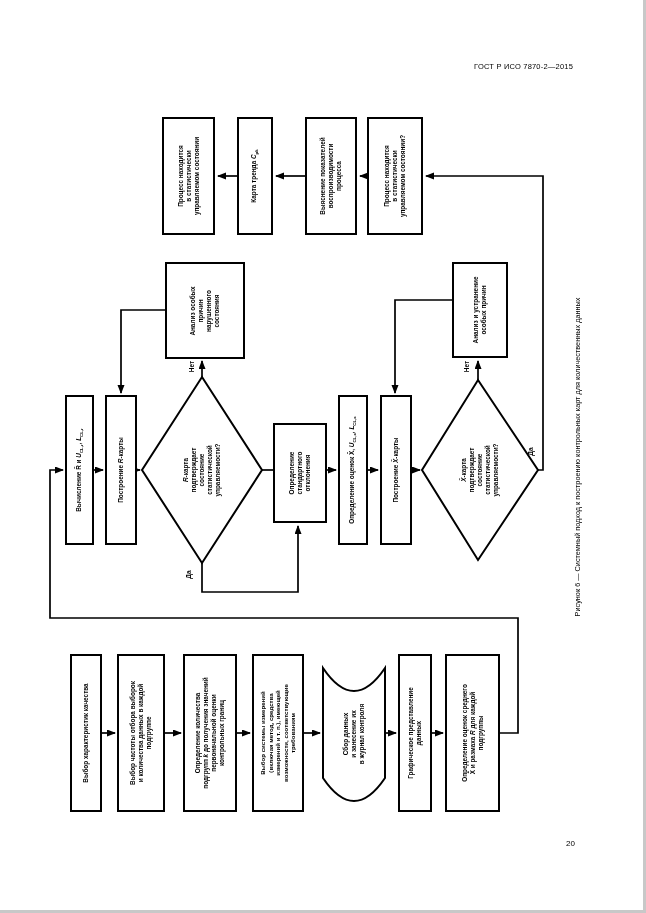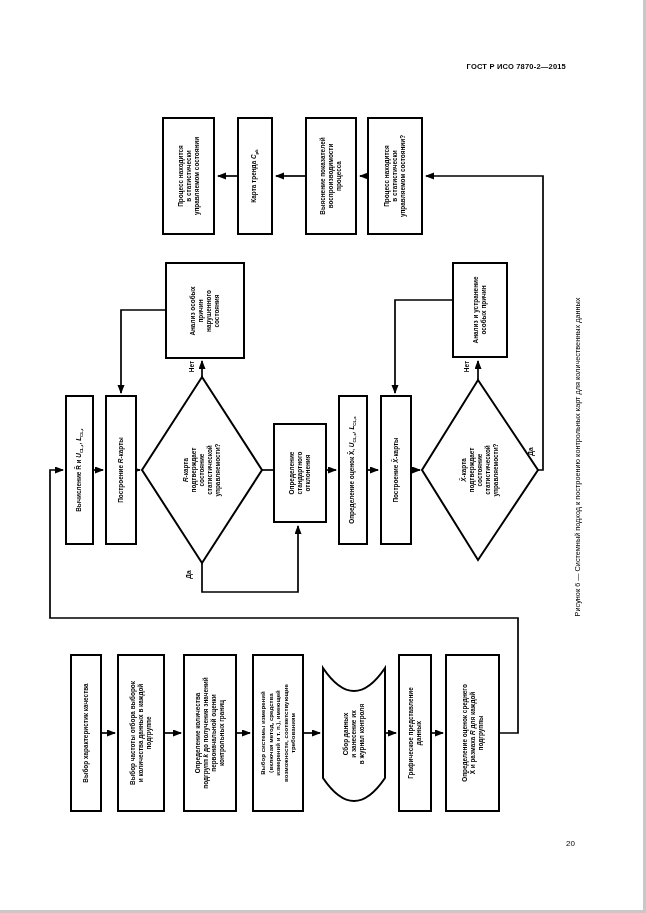--- a/index.html
+++ b/index.html
@@ -1,21 +1,21 @@
 <!DOCTYPE html>
 <html><head>
 <meta charset="utf-8">
 <style>
   html,body{margin:0;padding:0;background:#e9e9e9;}
   .page{
     position:relative;width:646px;height:913px;background:#ffffff;
     font-family:"Liberation Sans","DejaVu Sans",sans-serif;color:#000;
     overflow:hidden;box-shadow:inset -3px -3px 0 #c8c8c8;
   }
-  .hdr{position:absolute;top:62px;right:80px;font-size:7.5px;font-weight:bold;letter-spacing:.2px;}
+  .hdr{position:absolute;top:62px;right:73px;font-size:7.5px;font-weight:normal;letter-spacing:.2px;}
   .pagenum{position:absolute;top:839px;left:566px;font-size:8px;}
   .caption{
     position:absolute;left:577px;top:457px;white-space:nowrap;
     transform:translate(-50%,-50%) rotate(-90deg);font-size:7.3px;
   }
   svg.layer{position:absolute;left:0;top:0;}
   .conn{stroke:#000;stroke-width:1.7;fill:none;}
   .shape{stroke:#000;stroke-width:2;fill:#fff;}
   .node{position:absolute;border:2px solid #000;background:#fff;box-sizing:border-box;}
   .ghost{position:absolute;}

